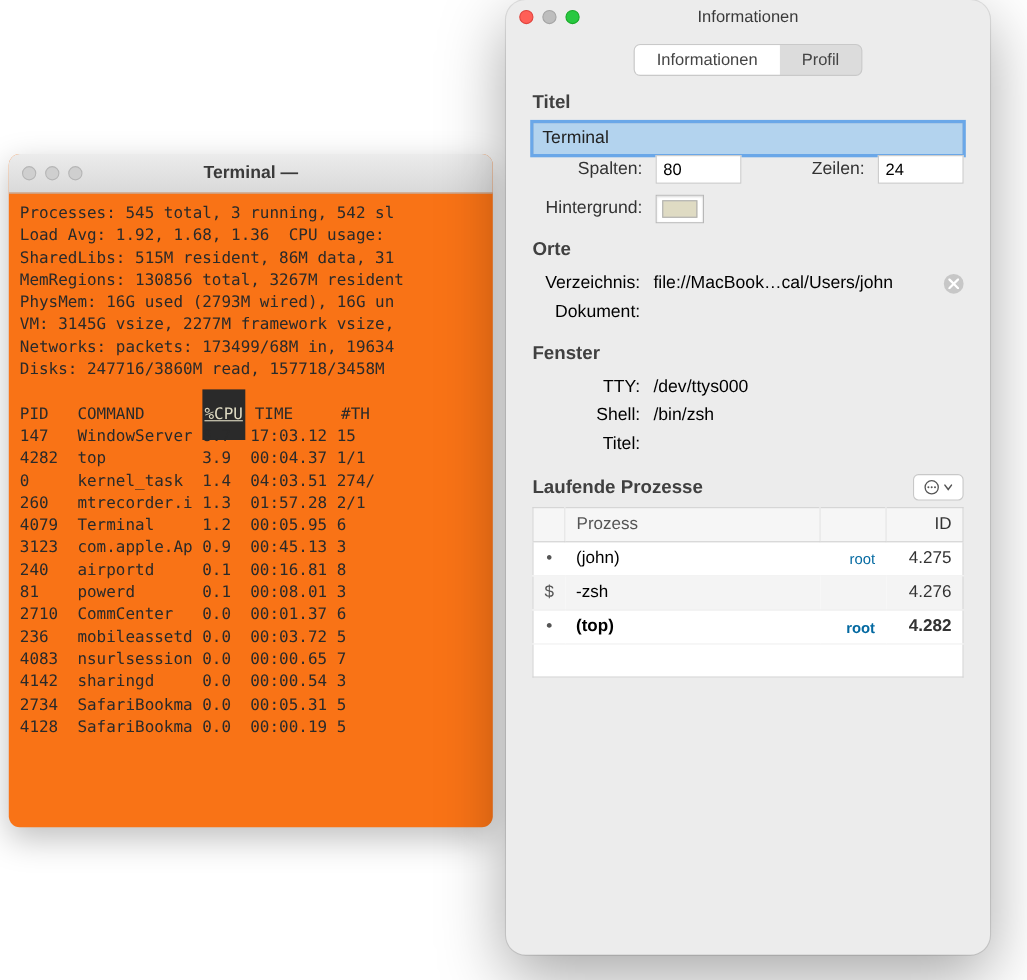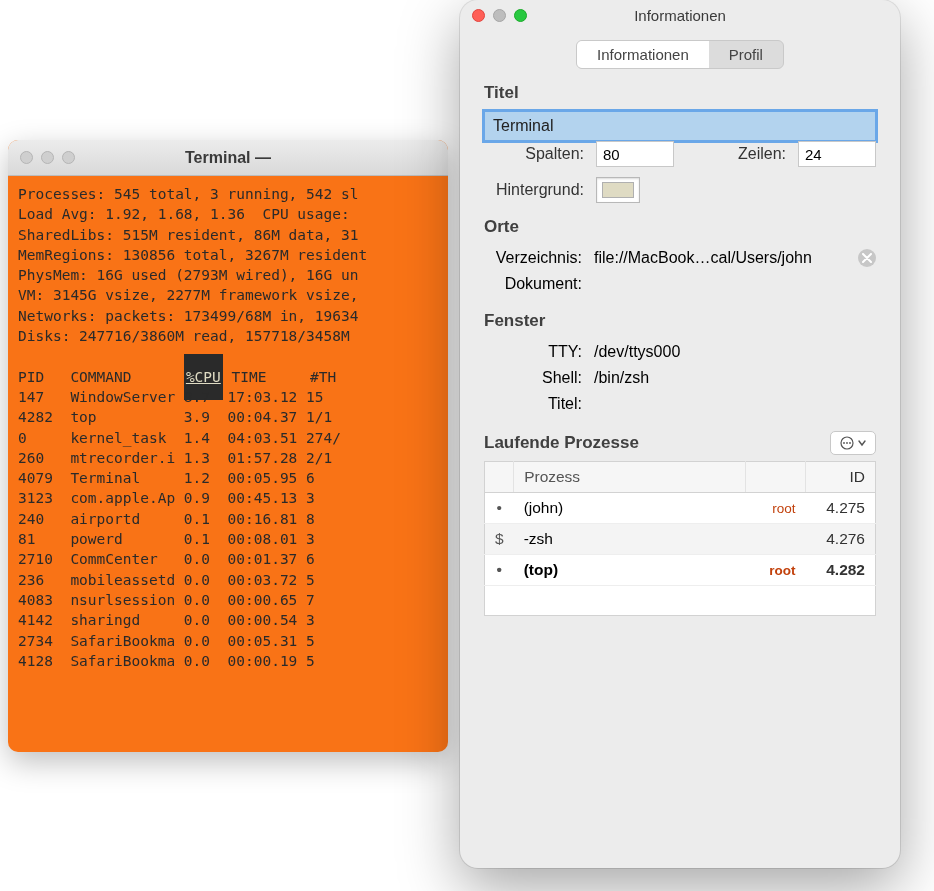--- a/index.html
+++ b/index.html
@@ -174,21 +174,21 @@
     text-align:left; font-weight:500; color:#555;
     background:#f6f6f6; border-bottom:1px solid #d2d2d2; border-right:1px solid #e3e3e3;
     padding:6px 10px;
   }
   .proc-table th:last-child{border-right:none;}
   .proc-table td {
     padding:6px 10px; border-bottom:1px solid #eee;
   }
   .proc-table tr:nth-child(even) td { background:#f4f4f4; }
   .proc-table .sym { width:24px; text-align:center; color:#555;}
-  .proc-table .usr { width:60px; text-align:right; color:#c2410c; font-size:13.5px;}
+  .proc-table .usr { width:60px; text-align:right; color:#0369a1; font-size:13.5px;}
   .proc-table .pid { width:70px; text-align:right; color:#333;}
   .proc-table tr.bold td { font-weight:700; }
 </style>
 </head>
 <body>
 
 <div class="terminal-window">
   <div class="terminal-titlebar">
     <div class="traffic">
       <span></span>

